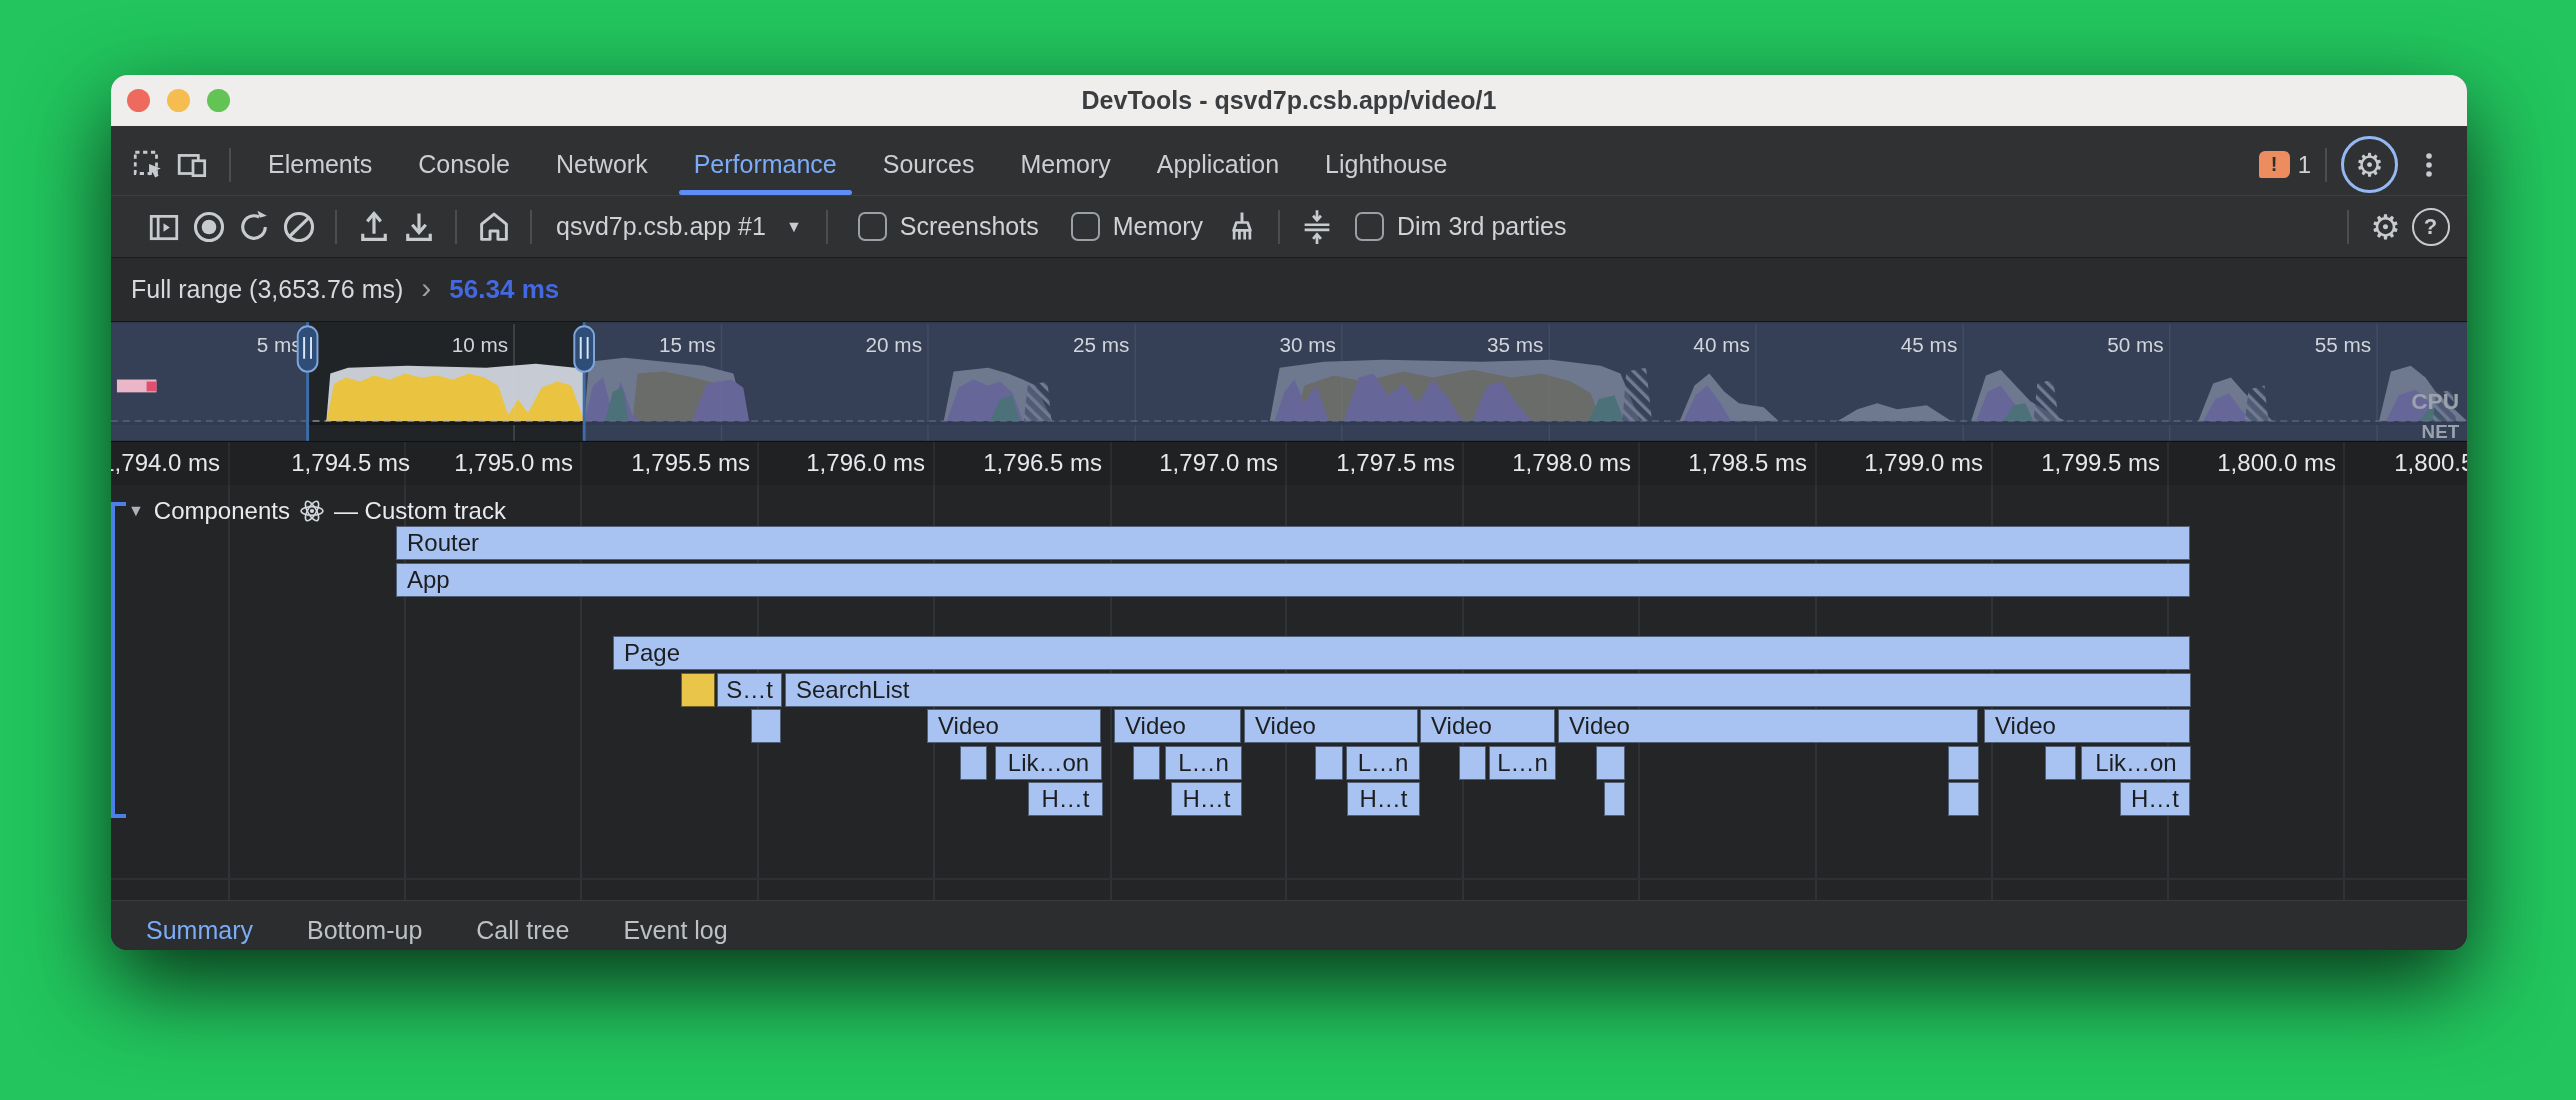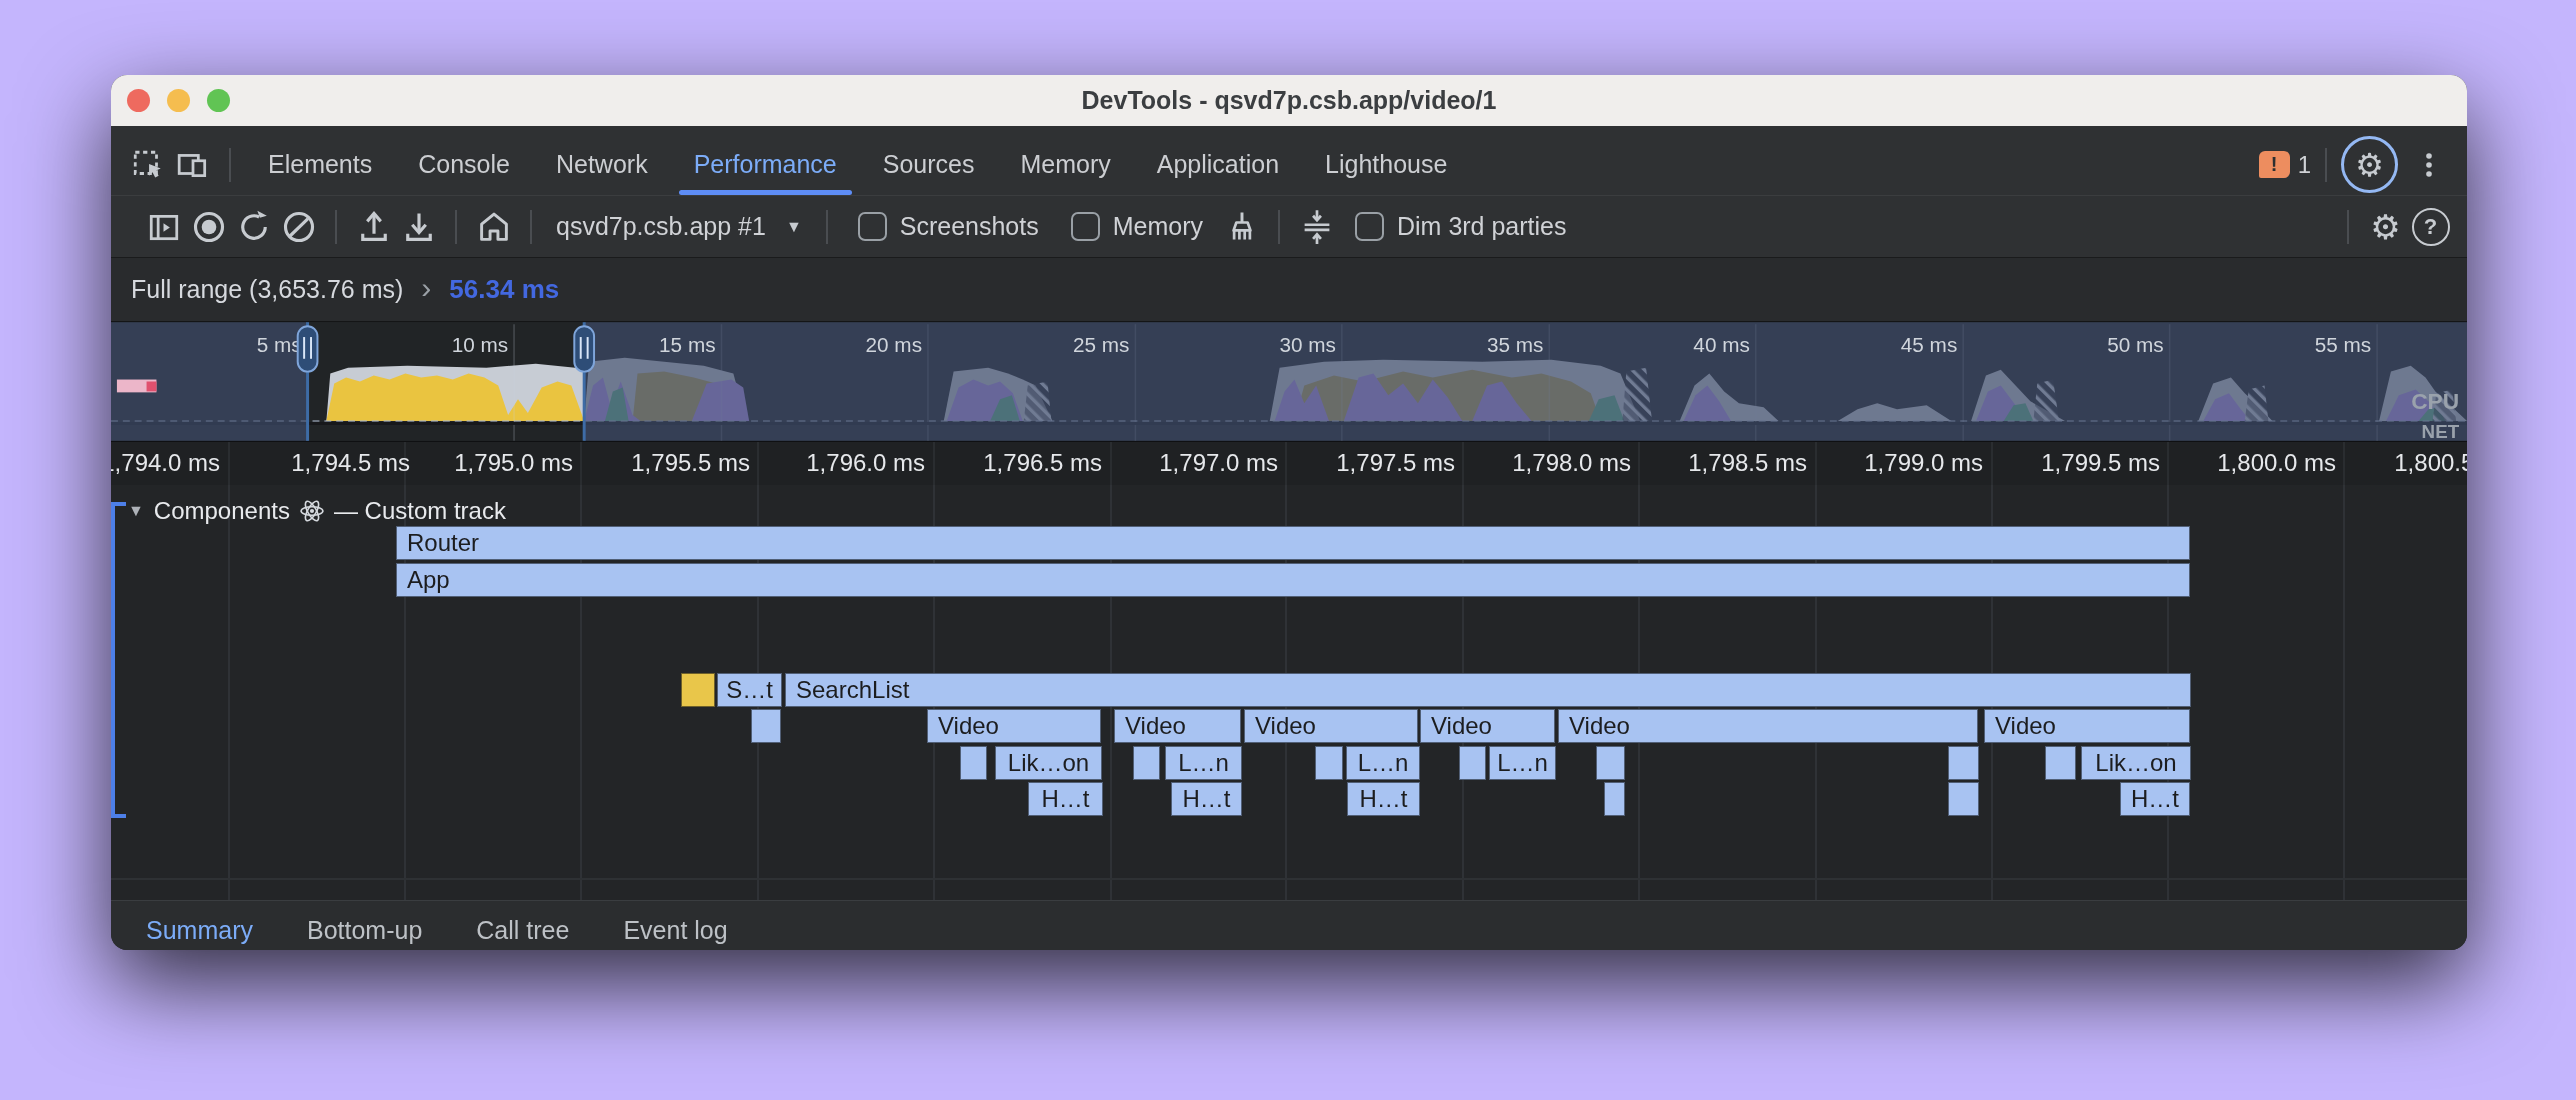--- a/index.html
+++ b/index.html
@@ -1,17 +1,17 @@
 <!DOCTYPE html>
 <html><head>
 <meta charset="utf-8">
 <style>
   html,body{margin:0;padding:0;background:#000;width:2576px;height:1100px;overflow:hidden;
     font-family:"Liberation Sans","DejaVu Sans",sans-serif;-webkit-font-smoothing:antialiased;}
-  .stage{position:relative;width:2576px;height:1100px;background:#c4b5fd;}
+  .stage{position:relative;width:2576px;height:1100px;background:#22c55e;}
   .window{position:absolute;left:111px;top:75px;width:2356px;height:875px;border-radius:16px;
     overflow:hidden;box-shadow:0 34px 89px rgba(0,0,0,.75);display:flex;flex-direction:column;background:#2f3133;}
   
   .titlebar{height:51px;background:#f0eeec;position:relative;display:flex;align-items:center;flex:0 0 auto;}
   .lights{position:absolute;left:16px;top:0;height:51px;display:flex;align-items:center;gap:17px;}
   .light{width:23px;height:23px;border-radius:50%;}
   .light.red{background:#ee6a5f;}.light.yellow{background:#f5bd4f;}.light.green{background:#61c454;}
   .wtitle{width:100%;text-align:center;font-size:25px;font-weight:bold;color:#3b3e41;}
   
   .tabbar{height:61px;background:#2f3133;display:flex;align-items:center;flex:0 0 auto;
@@ -365,20 +365,21 @@
             <ellipse cx="11" cy="11" rx="10" ry="3.9"></ellipse>
             <ellipse cx="11" cy="11" rx="10" ry="3.9" transform="rotate(60 11 11)"></ellipse>
             <ellipse cx="11" cy="11" rx="10" ry="3.9" transform="rotate(120 11 11)"></ellipse>
           </g>
           <circle cx="11" cy="11" r="1.9" fill="#d5d9de"></circle>
         </svg>
         <span>— Custom track</span>
       </div>
     <div class="fbar left" style="left: 285px; top: 41px; width: 1794px; background: rgb(168, 195, 242);">Router</div>
         <div class="fbar left" style="left: 285px; top: 78px; width: 1794px; background: rgb(168, 195, 242);">App</div>
+        <div class="fbar left" style="left: 502px; top: 151px; width: 1577px; background: rgb(168, 195, 242);">Page</div>
         <div class="fbar center" style="left: 570px; top: 188px; width: 34px; background: rgb(233, 198, 74);"></div>
         <div class="fbar center" style="left: 606px; top: 188px; width: 65px; background: rgb(168, 195, 242);">S…t</div>
         <div class="fbar left" style="left: 674px; top: 188px; width: 1406px; background: rgb(168, 195, 242);">SearchList</div>
         <div class="fbar center" style="left: 640px; top: 224px; width: 30px; background: rgb(168, 195, 242);"></div>
         <div class="fbar left" style="left: 816px; top: 224px; width: 174px; background: rgb(168, 195, 242);">Video</div>
         <div class="fbar left" style="left: 1003px; top: 224px; width: 127px; background: rgb(168, 195, 242);">Video</div>
         <div class="fbar left" style="left: 1133px; top: 224px; width: 174px; background: rgb(168, 195, 242);">Video</div>
         <div class="fbar left" style="left: 1309px; top: 224px; width: 135px; background: rgb(168, 195, 242);">Video</div>
         <div class="fbar left" style="left: 1447px; top: 224px; width: 420px; background: rgb(168, 195, 242);">Video</div>
         <div class="fbar left" style="left: 1873px; top: 224px; width: 206px; background: rgb(168, 195, 242);">Video</div>

